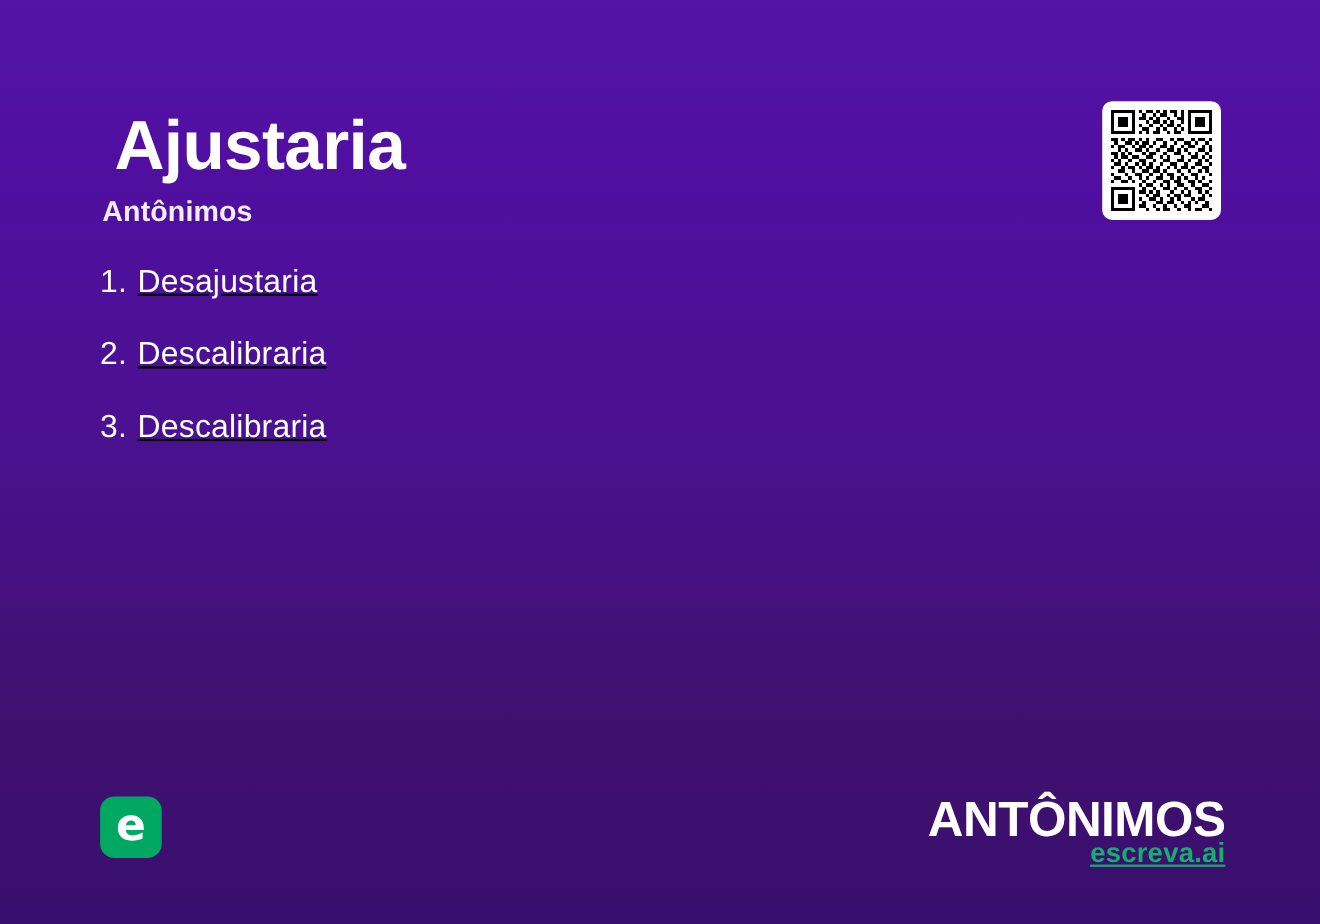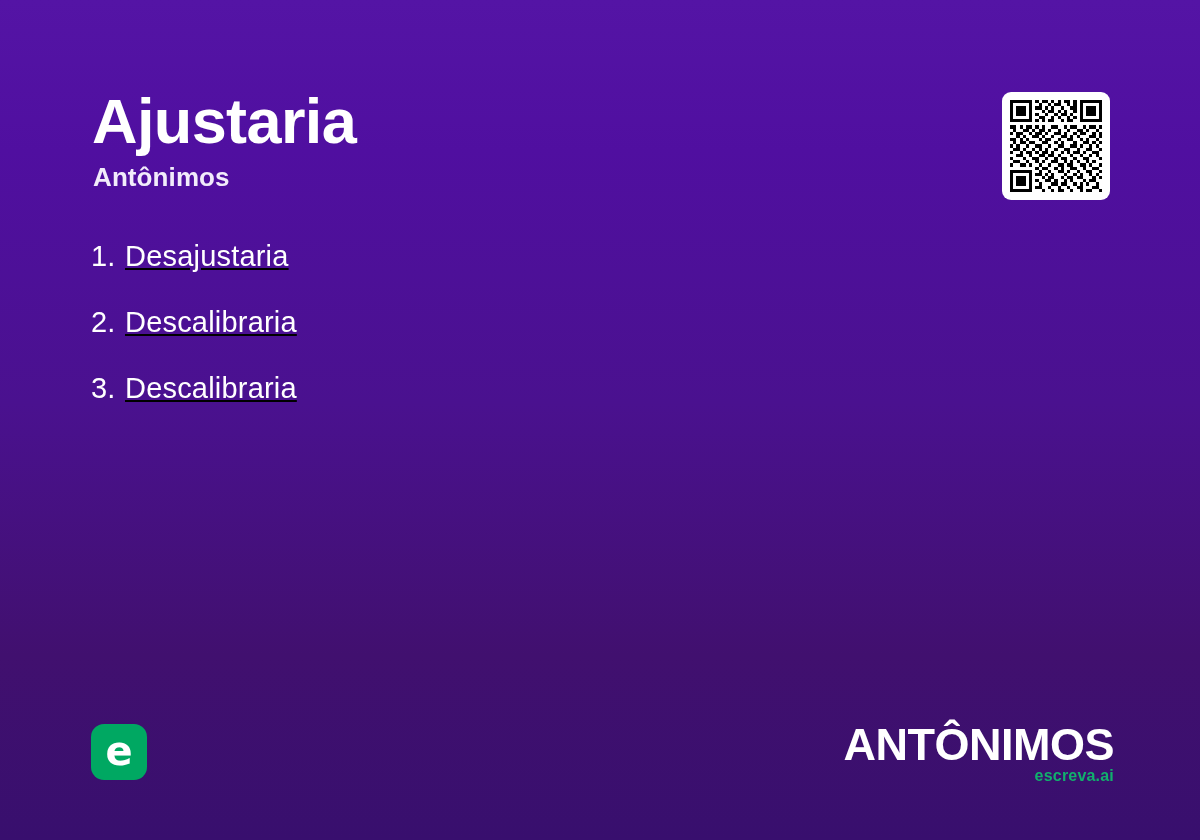--- a/index.html
+++ b/index.html
@@ -27,21 +27,21 @@
     left: 91px;
     top: 88px;
     width: 820px;
   }
   #word-title {
     font-size: 63px;
     font-weight: 700;
     letter-spacing: -0.6px;
     color: #ffffff;
     line-height: 1.02;
-    margin: 1px;
+    margin: 13px;
     white-space: nowrap;
   }
   #category-subtitle {
     margin: 10px 0 0 2px;
     font-size: 26px;
     font-weight: 700;
     color: #f2ecfb;
     letter-spacing: 0.1px;
     line-height: 1.1;
   }
@@ -117,28 +117,29 @@
   #wordmark-main {
     font-size: 45px;
     font-weight: 700;
     color: #ffffff;
     letter-spacing: -0.5px;
     line-height: 46px;
     display: block;
     white-space: nowrap;
   }
   #wordmark-sub {
-    font-size: 16px;
+    font-size: 25px;
     font-weight: 700;
     color: #11b06d;
     letter-spacing: 0.2px;
     line-height: 24px;
     display: block;
     margin-top: -4px;
     white-space: nowrap;
+    text-decoration: underline;
   }
 </style>
 </head>
 <body>
 
 <div id="card">
 
   <div id="headline-block">
     <h1 id="word-title">Ajustaria</h1>
     <div id="category-subtitle">Antônimos</div>

